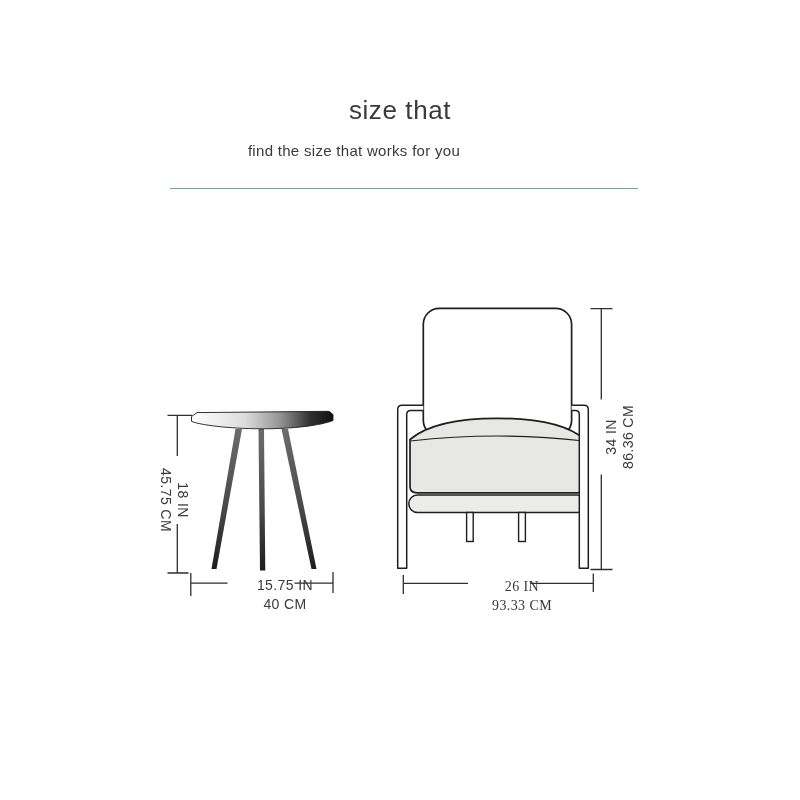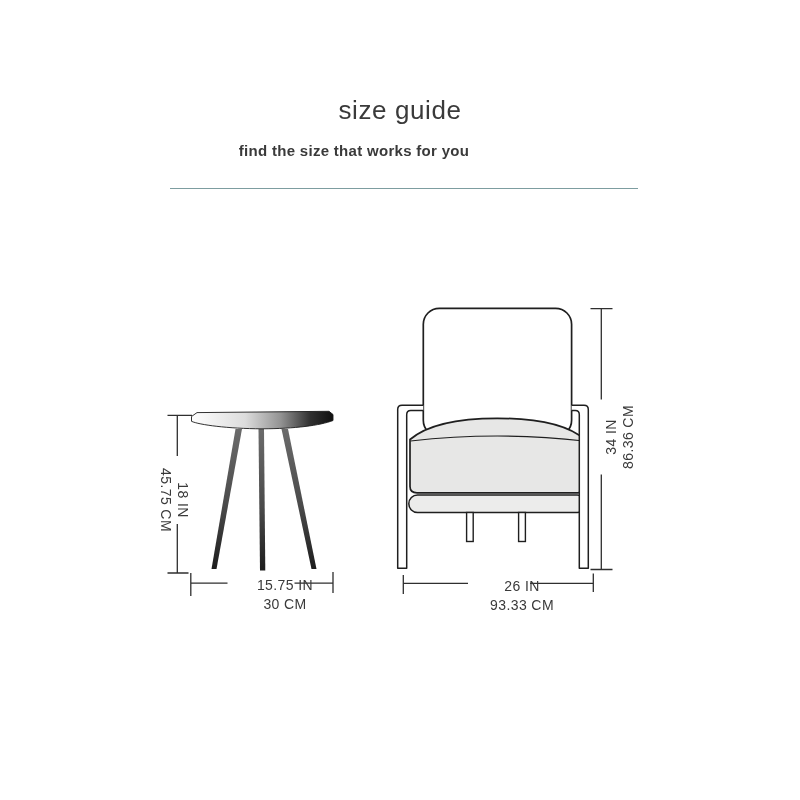--- a/index.html
+++ b/index.html
@@ -11,21 +11,21 @@
   }
   .stage{position:relative;width:800px;height:800px;background:#fff;}
 
   .page-title{
     position:absolute;left:0;top:95px;width:800px;
     text-align:center;font-size:26px;font-weight:500;
     letter-spacing:0.6px;color:var(--text,#3a3a3a);
   }
   .page-subtitle{
     position:absolute;left:0;top:142px;width:708px;
-    text-align:center;font-size:15px;font-weight:700;
+    text-align:center;font-size:15px;font-weight:400;
     letter-spacing:0.3px;color:var(--text,#3a3a3a);
   }
   .divider{
     position:absolute;left:170px;top:188px;width:468px;height:0;
     border-top:1.5px solid var(--divider,#7d9da0);
   }
 
   .dim-label{
     position:absolute;font-size:14px;line-height:19px;
     letter-spacing:0.4px;color:var(--text,#3a3a3a);
@@ -35,21 +35,21 @@
   .rot-ccw{transform:translate(-50%,-50%) rotate(-90deg);line-height:17px;}
   .below{transform:translate(-50%,0);margin-left:24px;}
 
   svg{position:absolute;left:0;top:0;}
 </style>
 </head>
 <body>
 
 <div class="stage">
 
-  <div class="page-title">size guide</div>
+  <div class="page-title">size that</div>
   <div class="page-subtitle">find the size that works for you</div>
   <div class="divider"></div>
 
   <svg width="800" height="800" viewBox="0 0 800 800">
     <defs>
       <linearGradient id="topGrad" x1="0" y1="0" x2="1" y2="0">
         <stop offset="0%" stop-color="#ffffff"></stop>
         <stop offset="38%" stop-color="#dcdcdc"></stop>
         <stop offset="63%" stop-color="#939393"></stop>
         <stop offset="84%" stop-color="#303030"></stop>
@@ -102,26 +102,26 @@
     </g>
   </svg>
 
   <div class="dim-label rot-cw" style="left:174px;top:500px;">
     <div>18 IN</div>
     <div>45.75 CM</div>
   </div>
 
   <div class="dim-label below" style="left:261px;top:576px;">
     <div>15.75 IN</div>
-    <div>30 CM</div>
+    <div>40 CM</div>
   </div>
 
   <div class="dim-label rot-ccw" style="left:620px;top:437px;">
     <div>34 IN</div>
     <div>86.36 CM</div>
   </div>
 
-  <div class="dim-label below" style="left:498px;top:577px;">
+  <div class="dim-label below" style="left:498px;top:577px;font-family:Liberation Serif, serif;">
     <div>26 IN</div>
     <div>93.33 CM</div>
   </div>
 
 </div>
 
 </body></html>

